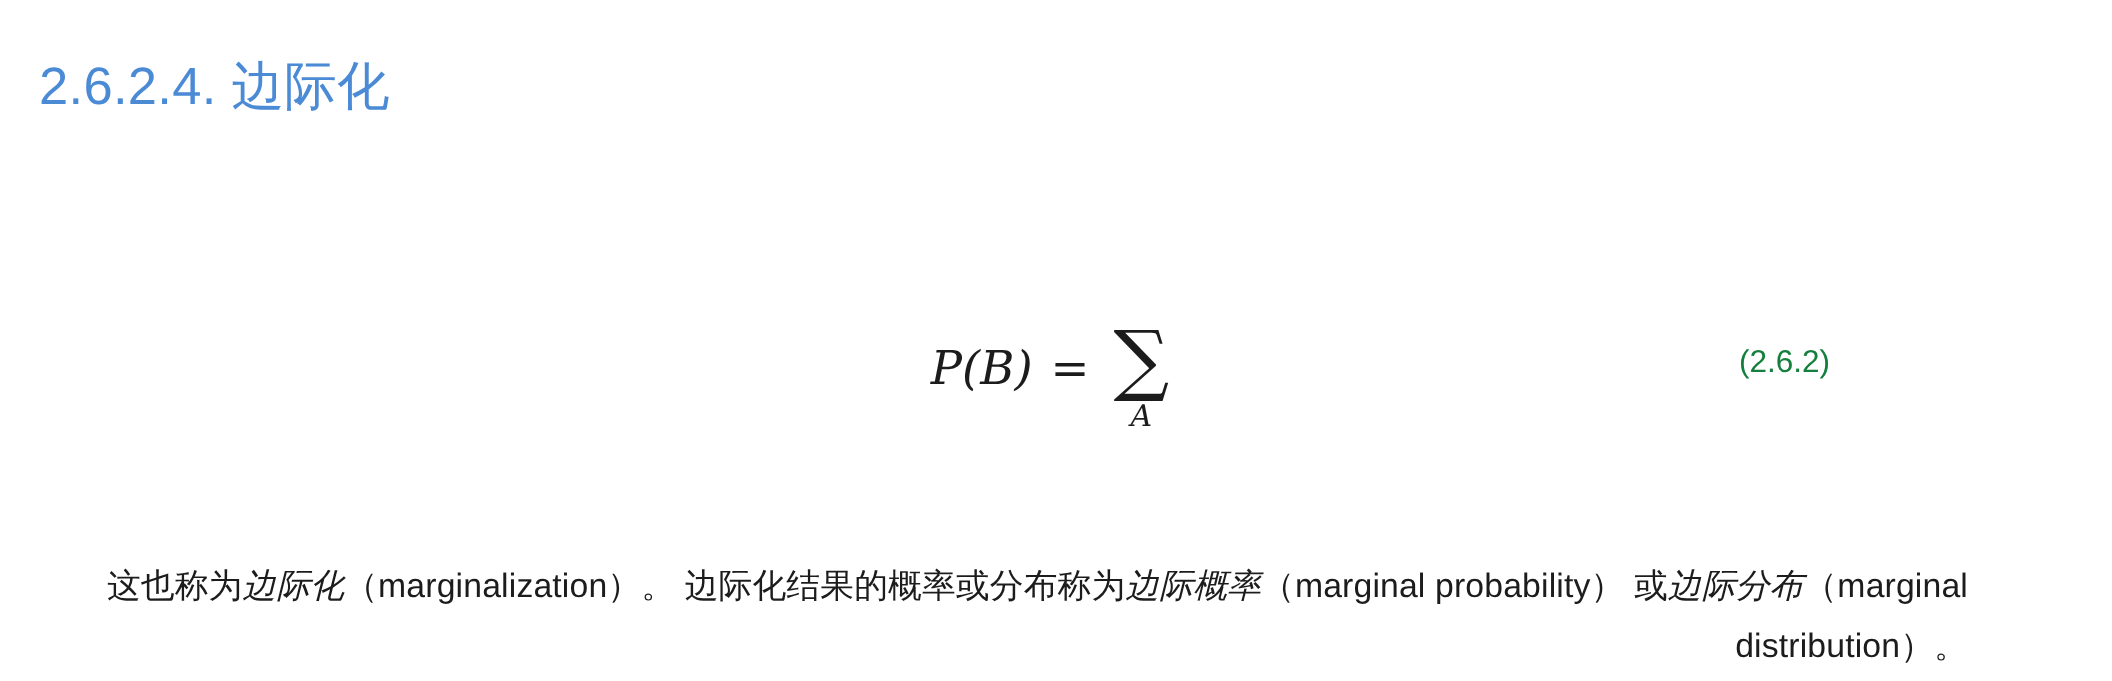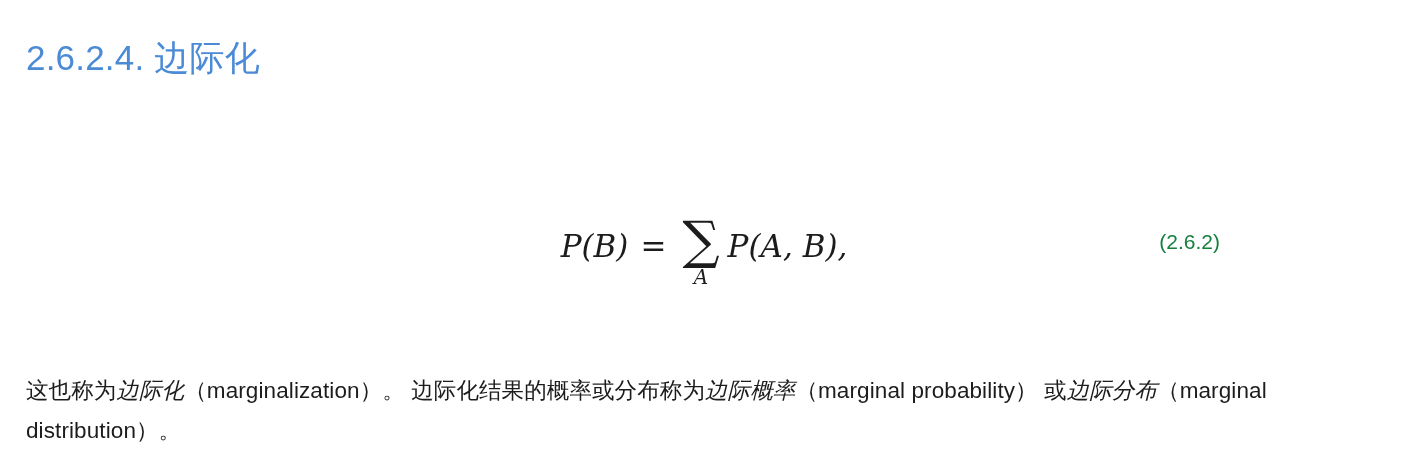--- a/index.html
+++ b/index.html
@@ -38,23 +38,24 @@
     line-height: 40px;
     color: #1c1c1c;
     letter-spacing: 0.1px;
   }
   .para-1 {
     left: 26px;
     top: 82px;
     width: 1356px;
   }
   .para-2 {
-    left: 26px;
+    left: 12px;
     top: 348px;
     width: 1300px;
+    text-align: right;
   }
   .it {
     font-style: italic;
   }
   .math-inline {
     font-family: "DejaVu Serif", serif;
     font-style: italic;
     font-size: 22px;
   }
   .equation-block {
@@ -131,21 +132,20 @@
 
   <div class="equation-block">
     <div class="equation-center">
       <span class="eq-row">
         <span class="eq-part">P(B)</span>
         <span class="eq-eq">=</span>
         <span class="sum-wrap">
           <span class="sum-glyph">∑</span>
           <span class="sum-sub">A</span>
         </span>
-        <span class="eq-part">P(A, B),</span>
       </span>
     </div>
     <div class="eq-number">(2.6.2)</div>
   </div>
 
   <p class="para para-2">
     <span>这也称为</span><span class="it">边际化</span><span>（marginalization）。 边际化结果的概率或分布称为</span><span class="it">边际概率</span><span>（marginal probability） 或</span><span class="it">边际分布</span><span>（marginal distribution）。</span>
   </p>
 
 </div>

